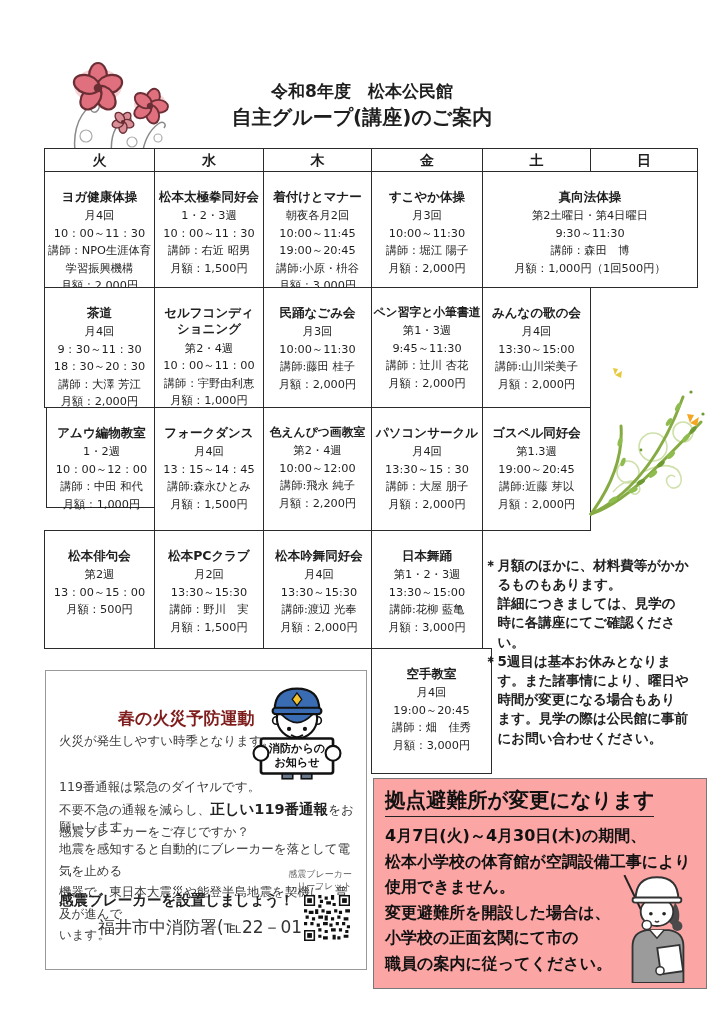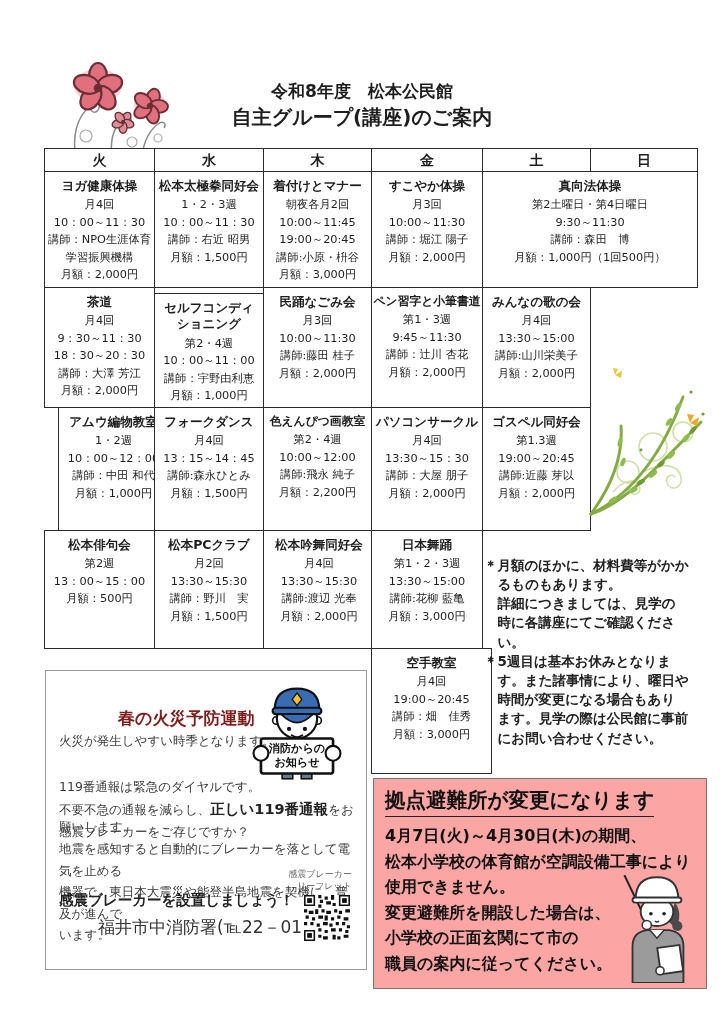--- a/index.html
+++ b/index.html
@@ -8,21 +8,21 @@
   .abs{position:absolute;}
   .pre{white-space:pre-line;}
   
   .subtitle{left:0;top:80px;width:724px;text-align:center;font-size:17px;font-weight:bold;}
   .title{left:0;top:104px;width:724px;text-align:center;font-size:20px;font-weight:bold;}
   
   #tbl{left:44px;top:148px;width:654px;height:626px;}
   .hdr{position:absolute;border:1px solid #2b2b2b;box-sizing:border-box;background:#fff;
        text-align:center;font-size:14px;font-weight:bold;line-height:22px;height:24px;}
   .cell{position:absolute;border:1px solid #2b2b2b;box-sizing:border-box;background:#fff;
-        text-align:center;padding-top:6px;}
+        text-align:center;padding-top:17px;}
   .ct{font-size:12.5px;font-weight:bold;line-height:1.3;white-space:pre-line;}
   .cb{font-size:11.3px;line-height:1.55;margin-top:2px;white-space:pre-line;}
   
   .note{font-size:13.5px;font-weight:600;line-height:1.42;color:#222;}
   
   #firebox{left:45px;top:670px;width:322px;height:300px;border:1px solid #999;box-sizing:border-box;background:#fff;}
   #firebox .t1{left:16px;top:12px;font-size:17px;font-weight:bold;color:#333;}
   #firebox .t2{left:72px;top:36px;font-size:17px;font-weight:bold;color:#7f1d1d;}
   .fline{font-size:12.5px;color:#3a3a3a;left:13px;}
   .fbold{font-size:14.5px;font-weight:bold;color:#222;}
@@ -124,21 +124,21 @@
   </div>
 
   <div class="cell" style="left:0;top:139px;width:111px;height:121px">
     <div class="ct">茶道</div>
     <div class="cb">月4回
 9：30～11：30
 18：30～20：30
 講師：大澤 芳江
 月額：2,000円</div>
   </div>
-  <div class="cell" style="left:110px;top:145px;width:110px;height:121px">
+  <div class="cell" style="left:110px;top:139px;width:110px;height:121px">
     <div class="ct">セルフコンディ
 ショニング</div>
     <div class="cb">第2・4週
 10：00～11：00
 講師：宇野由利恵
 月額：1,000円</div>
   </div>
   <div class="cell" style="left:219px;top:139px;width:109px;height:121px">
     <div class="ct">民踊なごみ会</div>
     <div class="cb">月3回
@@ -154,21 +154,21 @@
 月額：2,000円</div>
   </div>
   <div class="cell" style="left:438px;top:139px;width:109px;height:121px">
     <div class="ct">みんなの歌の会</div>
     <div class="cb">月4回
 13:30～15:00
 講師:山川栄美子
 月額：2,000円</div>
   </div>
 
-  <div class="cell" style="left:14px;top:259px;width:111px;height:124px">
+  <div class="cell" style="left:2px;top:259px;width:111px;height:101px">
     <div class="ct">アムウ編物教室</div>
     <div class="cb">1・2週
 10：00～12：00
 講師：中田 和代
 月額：1,000円</div>
   </div>
   <div class="cell" style="left:110px;top:259px;width:110px;height:124px">
     <div class="ct">フォークダンス</div>
     <div class="cb">月4回
 13：15～14：45

